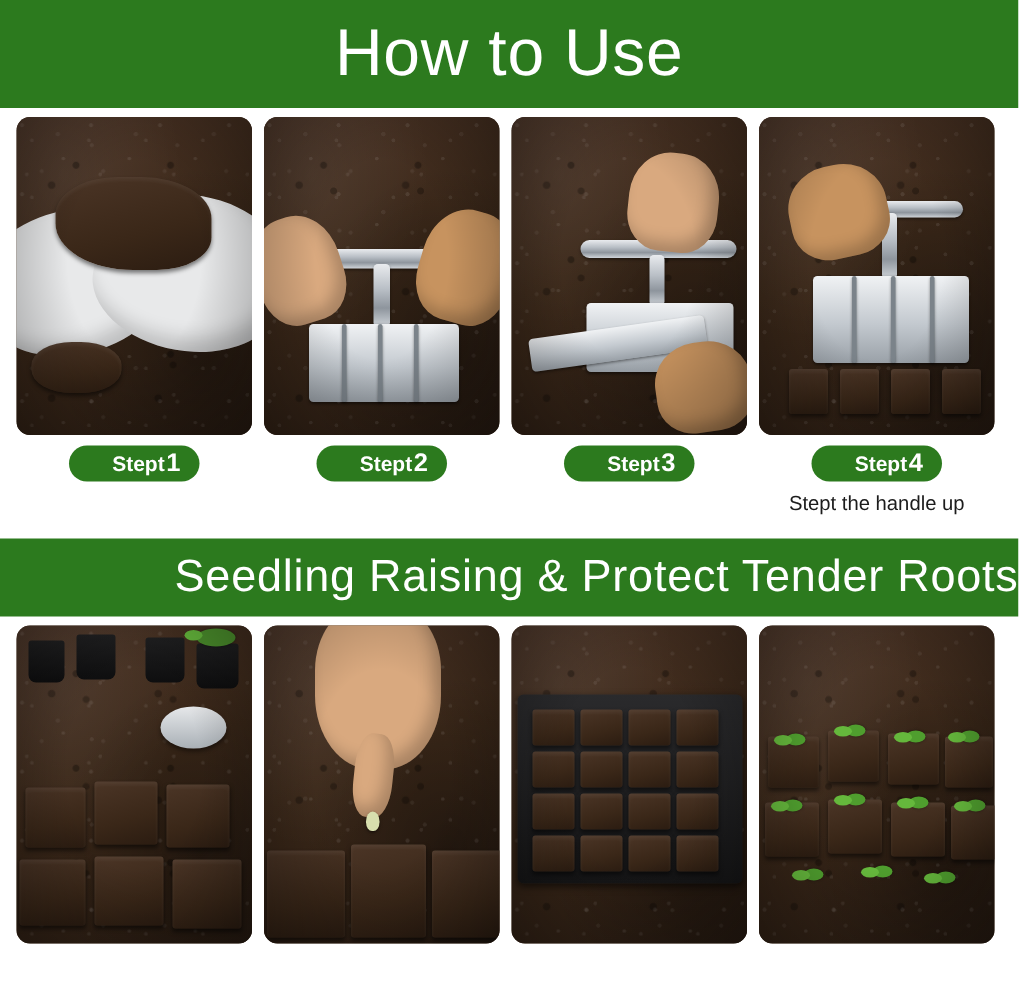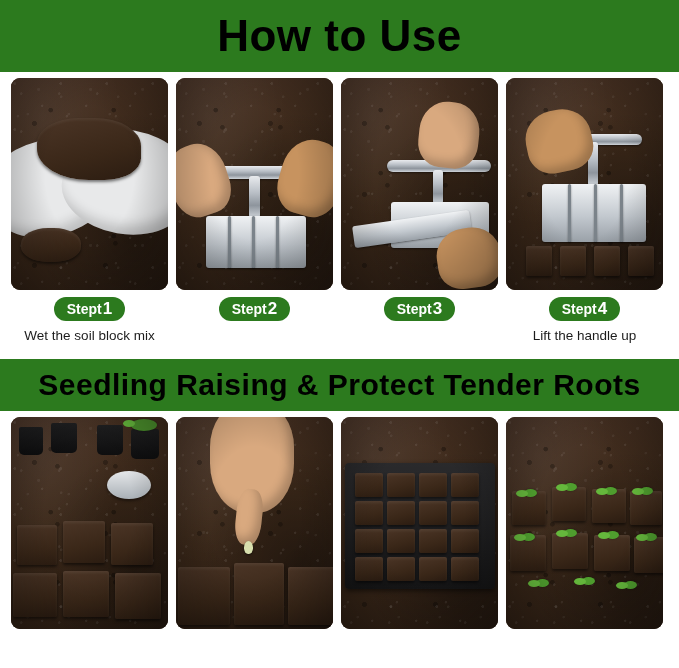--- a/index.html
+++ b/index.html
@@ -12,24 +12,24 @@
   .page{position:relative;width:679px;height:668px;}
 
   
   .banner{
     width:679px;
     background:#2c7a1e;
     display:flex;align-items:center;justify-content:center;
     box-sizing:border-box;
   }
   .banner-top{height:72px;}
-  .banner-mid{height:52px;}
+  .banner-mid{height:52px;justify-content:flex-end;}
   .banner-title{
-    color:#000000;
-    font-weight:bold;
+    color:#ffffff;
+    font-weight:normal;
     letter-spacing:.5px;
     line-height:1;
     white-space:nowrap;
   }
   .banner-top .banner-title{font-size:44px;}
   .banner-mid .banner-title{font-size:30px;}
 
   
   .steps{
     display:flex;
@@ -103,21 +103,21 @@
 
   
   .step-label-row{
     display:flex;justify-content:center;
     margin-top:7px;
   }
   .pill{
     background:#2c7a1e;
     color:#ffffff;
     border-radius:13px;
-    padding:3px 13px 4px 13px;
+    padding:3px 13px 4px 29px;
     font-size:14px;
     font-weight:bold;
     line-height:1;
     display:inline-flex;
     align-items:baseline;
     gap:1px;
   }
   .pill .num{font-size:17px;}
   .caption{
     margin-top:7px;
@@ -208,21 +208,20 @@
         <div class="blk" style="left:26px;top:40px;width:104px;height:62px;border-radius:40% 45% 35% 50%;"></div>
         <div class="blk" style="left:10px;top:150px;width:60px;height:34px;border-radius:45%;"></div>
         <div class="vignette"></div>
       </div>
       <div class="step-label-row">
         <span class="pill">
           <span>Stept</span>
             <span class="num">1</span>
         </span>
       </div>
-      <div class="caption single">Wet the soil block mix</div>
     </div>
 
     <div class="step-cell">
       <div class="photo">
         <div class="soil"></div>
         <div class="grain"></div>
         <div class="metal round" style="left:20px;top:88px;width:118px;height:13px;"></div>
         <div class="metal" style="left:73px;top:98px;width:11px;height:42px;"></div>
         <div class="metal plate" style="left:30px;top:138px;width:100px;height:52px;"></div>
         <div class="metal" style="left:52px;top:138px;width:3px;height:52px;background:#7b838a;"></div>
@@ -276,21 +275,21 @@
         <div class="blk" style="left:88px;top:168px;width:26px;height:30px;"></div>
         <div class="blk" style="left:122px;top:168px;width:26px;height:30px;"></div>
         <div class="vignette"></div>
       </div>
       <div class="step-label-row">
         <span class="pill">
           <span>Stept</span>
             <span class="num">4</span>
         </span>
       </div>
-      <div class="caption single">Lift the handle up</div>
+      <div class="caption single">Stept the handle up</div>
     </div>
 
   </div>
 
   <div class="banner banner-mid" style="margin-top:14px;">
     <div class="banner-title">Seedling Raising &amp; Protect Tender Roots</div>
   </div>
 
   <div class="bottom-row">
 

